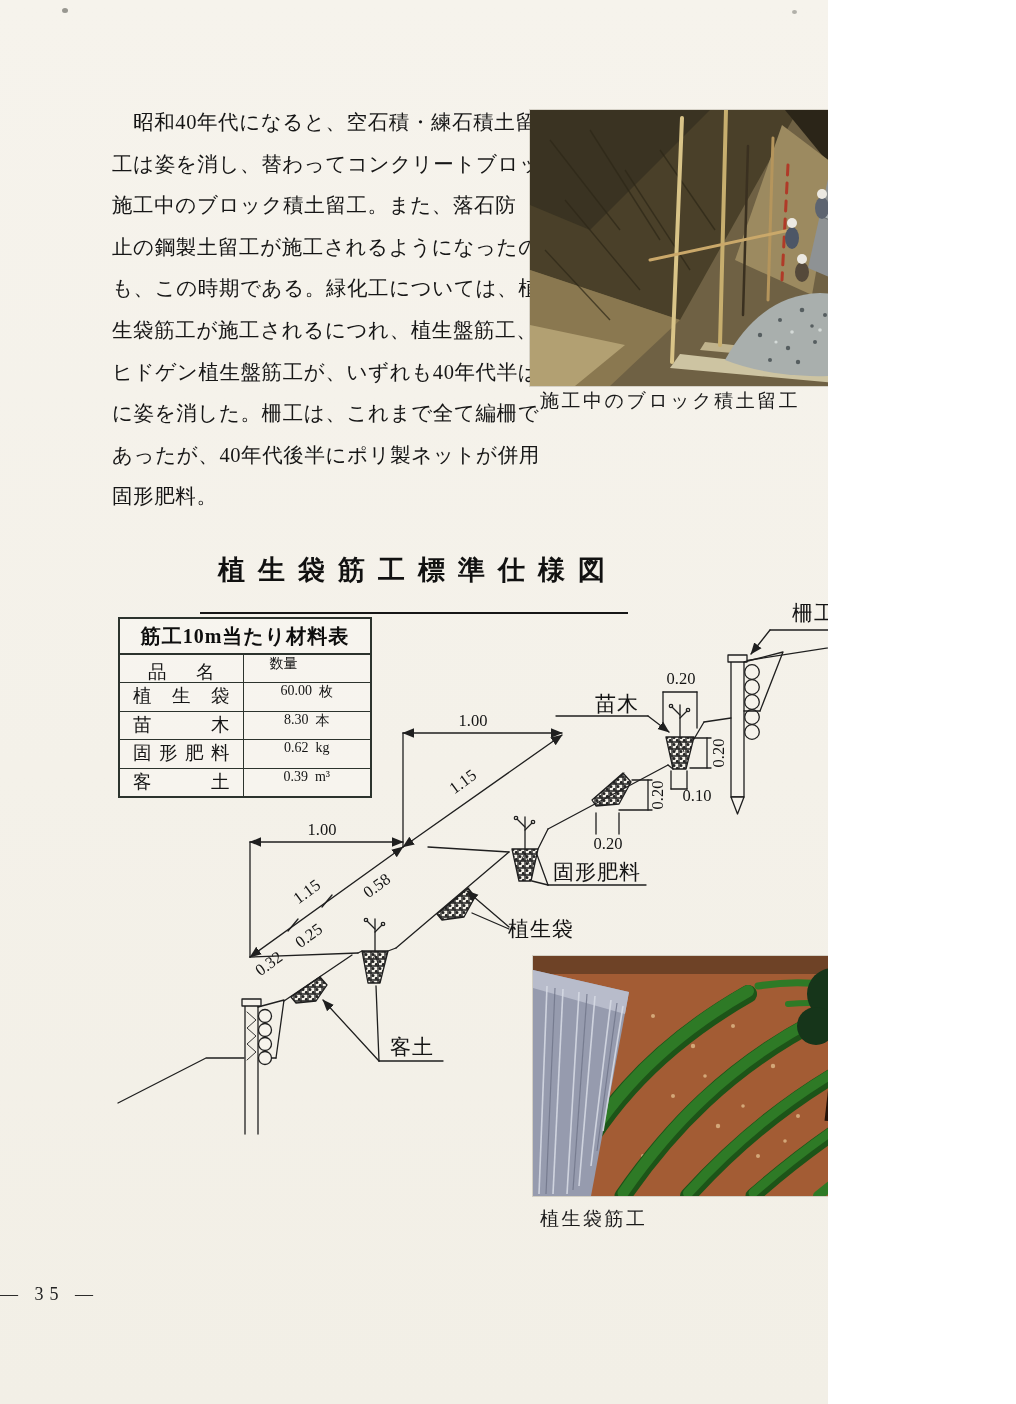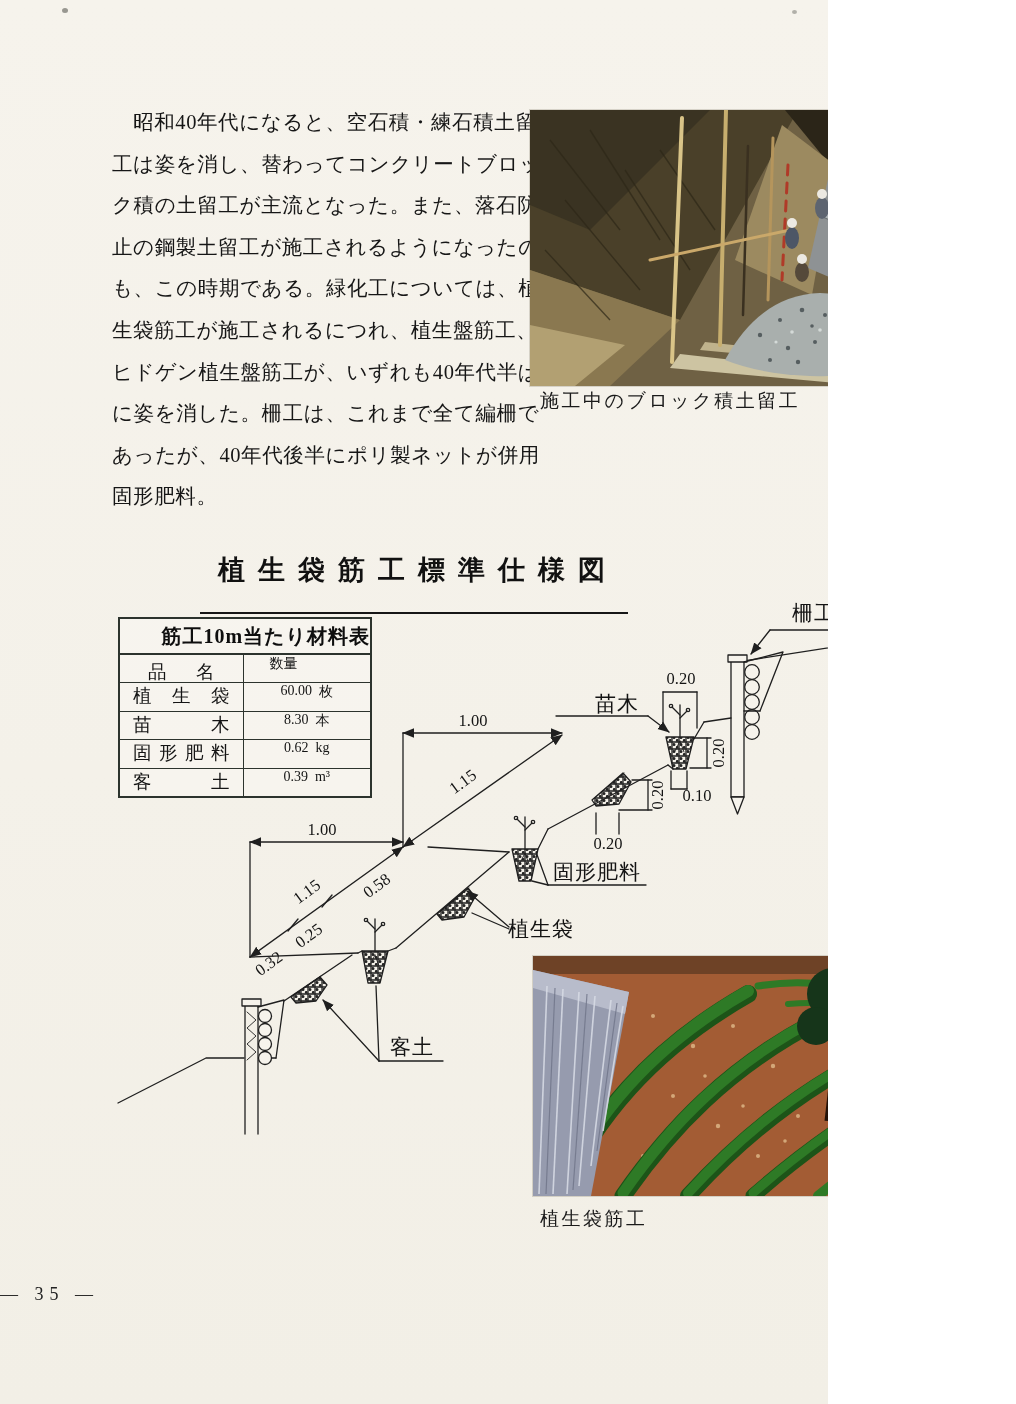--- a/index.html
+++ b/index.html
@@ -30,21 +30,21 @@
     font-size:27px;font-weight:bold;letter-spacing:13px;
     padding:0 10px 24px 18px;border-bottom:2.5px solid #161616;color:#111;
     white-space:nowrap;
   }
   
   #mat-table{
     position:absolute;left:118px;top:617px;width:254px;
     border:2.5px solid #2c332d;box-sizing:border-box;background:rgba(255,255,255,0.25);
   }
   #mat-table .mt-title{
-    height:34px;line-height:34px;text-align:right;font-weight:bold;
+    height:34px;line-height:34px;text-align:center;font-weight:bold;
     font-size:20px;letter-spacing:1px;border-bottom:2px solid #2c332d;color:#0e0e0e;
   }
   .mt-row{display:flex;height:27.4px;border-bottom:1.2px solid #2c332d;}
   .mt-row:last-child{border-bottom:none;}
   .mt-name{
     width:49%;box-sizing:border-box;padding:0 13px;
     text-align:justify;text-align-last:justify;
     font-size:18.5px;line-height:27px;color:#141414;
   }
   .mt-head .mt-name{padding:4px 28px;}
@@ -84,21 +84,21 @@
 
   <div class="speck" style="left:62px;top:8px;width:6px;height:5px;opacity:.55"></div>
   <div class="speck" style="left:792px;top:10px;width:5px;height:4px;opacity:.4"></div>
 
   <div id="para">
 
       <div class="pline">　昭和40年代になると、空石積・練石積土留</div>
 
       <div class="pline">工は姿を消し、替わってコンクリートブロッ</div>
 
-      <div class="pline">ク積の土留工が主流となった。また、落石防</div>
+      <div class="pline">施工中のブロック積土留工。また、落石防</div>
 
       <div class="pline">止の鋼製土留工が施工されるようになったの</div>
 
       <div class="pline">も、この時期である。緑化工については、植</div>
 
       <div class="pline">生袋筋工が施工されるにつれ、植生盤筋工、</div>
 
       <div class="pline">ヒドゲン植生盤筋工が、いずれも40年代半ば</div>
 
       <div class="pline">に姿を消した。柵工は、これまで全て編柵で</div>

